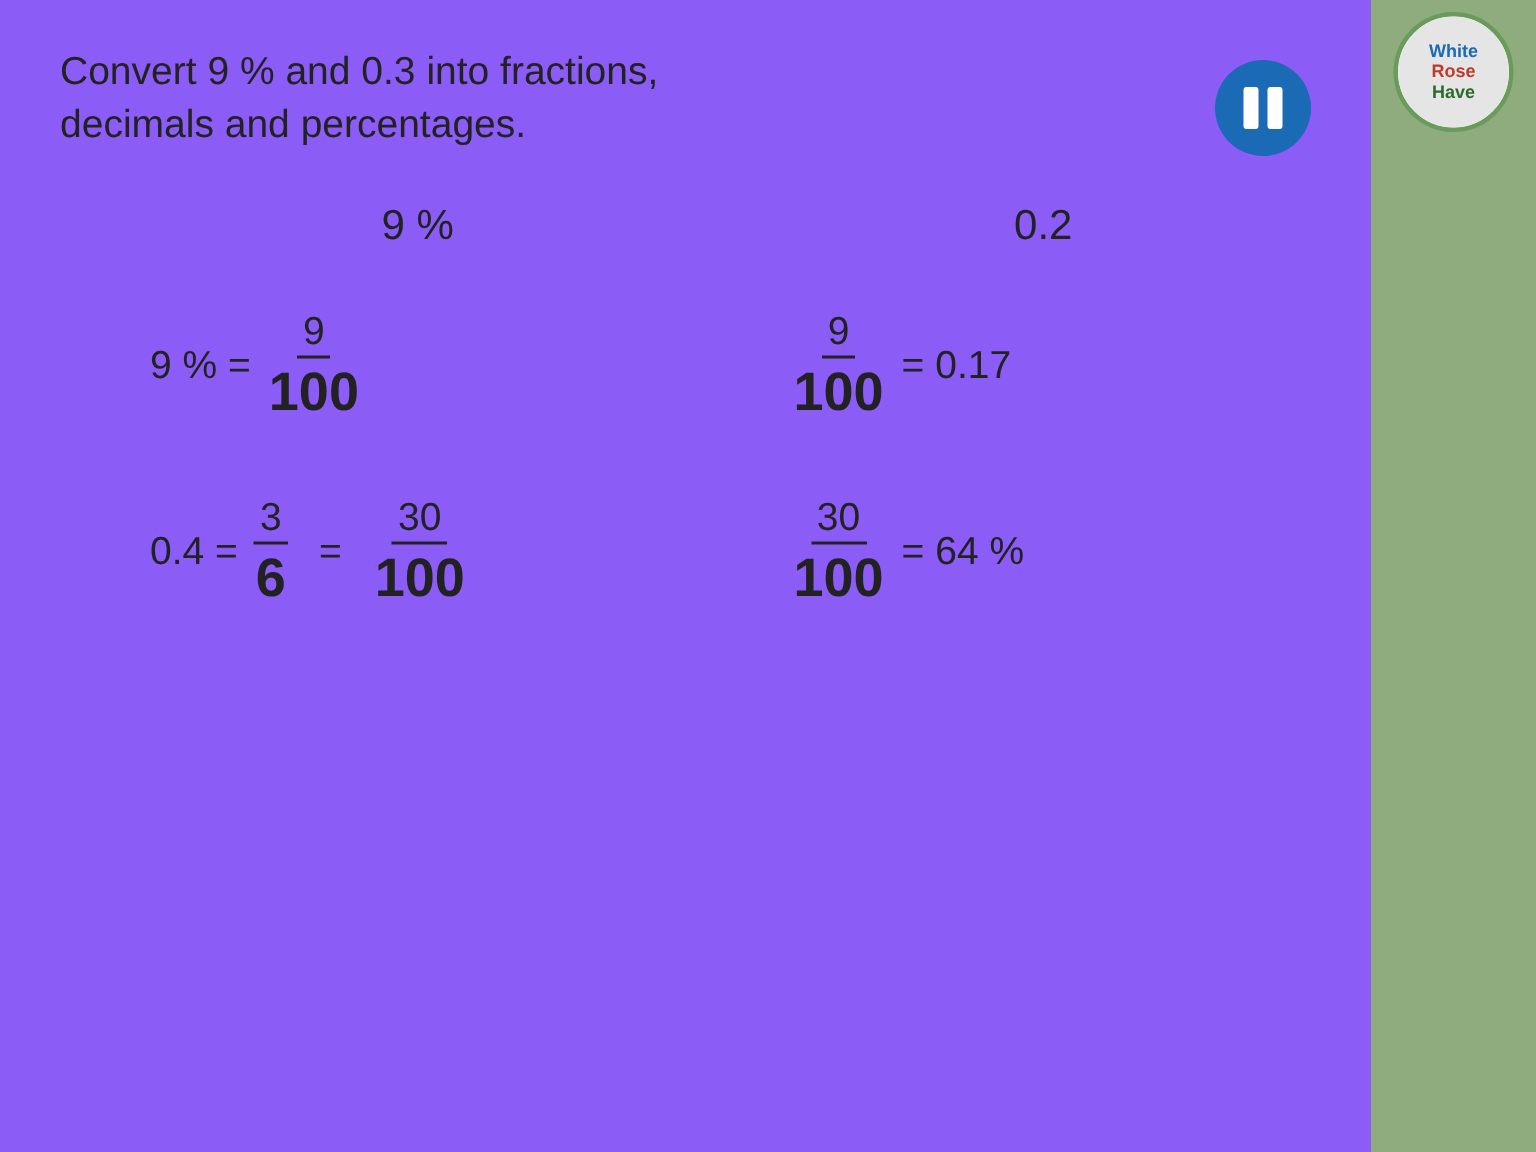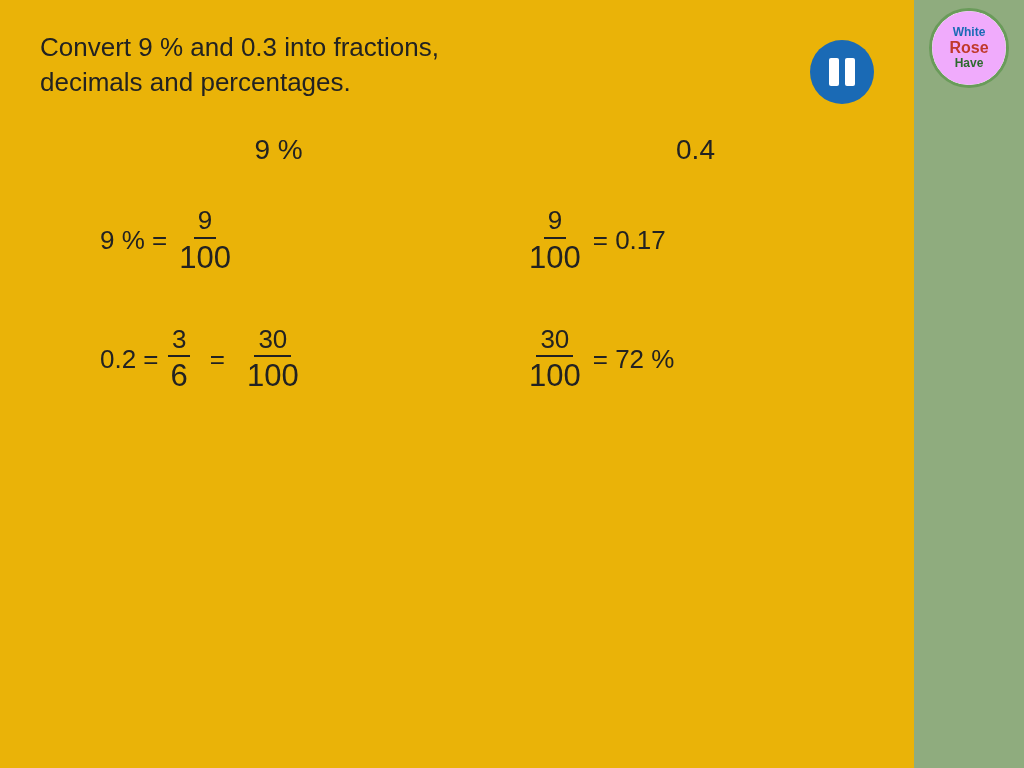--- a/index.html
+++ b/index.html
@@ -8,21 +8,21 @@
       width: 1024px;
       height: 768px;
       overflow: hidden;
       display: flex;
       font-family: 'Segoe UI', Arial, sans-serif;
       background: #fff;
     }
 
     .main-content {
       flex: 1;
-      background: #eab308;
+      background: #8b5cf6;
       padding: 30px 40px;
       position: relative;
     }
 
     .sidebar {
       width: 110px;
       background: #8fac7e;
       display: flex;
       flex-direction: column;
       align-items: center;
@@ -115,21 +115,22 @@
     .frac-num {
       border-bottom: 2px solid #222;
       padding: 0 4px 2px 4px;
       text-align: center;
       font-size: 26px;
     }
 
     .frac-den {
       padding: 2px 4px 0 4px;
       text-align: center;
-      font-size: 31px;
+      font-size: 36px;
+      font-weight: bold;
     }
 
     .equals {
       margin: 0 10px;
     }
 
     
     .logo-circle {
       width: 80px;
       height: 80px;
@@ -144,62 +145,62 @@
     }
 
     .logo-text-white {
       font-size: 12px;
       font-weight: 700;
       color: #1a6ab5;
       line-height: 1.1;
     }
 
     .logo-text-rose {
-      font-size: 16px;
+      font-size: 12px;
       font-weight: 700;
       color: #c0392b;
       line-height: 1.1;
     }
 
     .logo-text-maths {
       font-size: 12px;
       font-weight: 700;
       color: #2d6a2d;
       line-height: 1.1;
     }
 
     .logo-inner {
       display: flex;
       flex-direction: column;
       align-items: center;
       justify-content: center;
       width: 100%;
       height: 100%;
-      background: #f0abfc;
+      background: #e5e5e5;
       border-radius: 50%;
     }
   </style>
 </head>
 <body>
 
 <div class="main-content">
 
   <div class="header-row">
     <div class="question-text">Convert 9 % and 0.3 into fractions, decimals and percentages.</div>
     <div class="have-a-think">
       <div class="pause-icon">
         <div class="pause-bar"></div>
         <div class="pause-bar"></div>
       </div>
     </div>
   </div>
 
   <div class="math-grid">
     <div class="col-header col-left">9 %</div>
-    <div class="col-header col-right">0.4</div>
+    <div class="col-header col-right">0.2</div>
   </div>
 
   <div class="math-grid">
     <div class="col-left">
       <div class="math-row">
         <span>9 % =</span>
         <span class="fraction">
           <span class="frac-num">9</span>
           <span class="frac-den">100</span>
         </span>
@@ -212,39 +213,39 @@
           <span class="frac-den">100</span>
         </span>
         <span>= 0.17</span>
       </div>
     </div>
   </div>
 
   <div class="math-grid">
     <div class="col-left">
       <div class="math-row">
-        <span>0.2 =</span>
+        <span>0.4 =</span>
         <span class="fraction">
           <span class="frac-num">3</span>
           <span class="frac-den">6</span>
         </span>
         <span class="equals">=</span>
         <span class="fraction">
           <span class="frac-num">30</span>
           <span class="frac-den">100</span>
         </span>
       </div>
     </div>
     <div class="col-right">
       <div class="math-row">
         <span class="fraction">
           <span class="frac-num">30</span>
           <span class="frac-den">100</span>
         </span>
-        <span>= 72 %</span>
+        <span>= 64 %</span>
       </div>
     </div>
   </div>
 
 </div>
 
 <div class="sidebar">
   <div class="logo-circle">
     <div class="logo-inner">
       <span class="logo-text-white">White</span>

